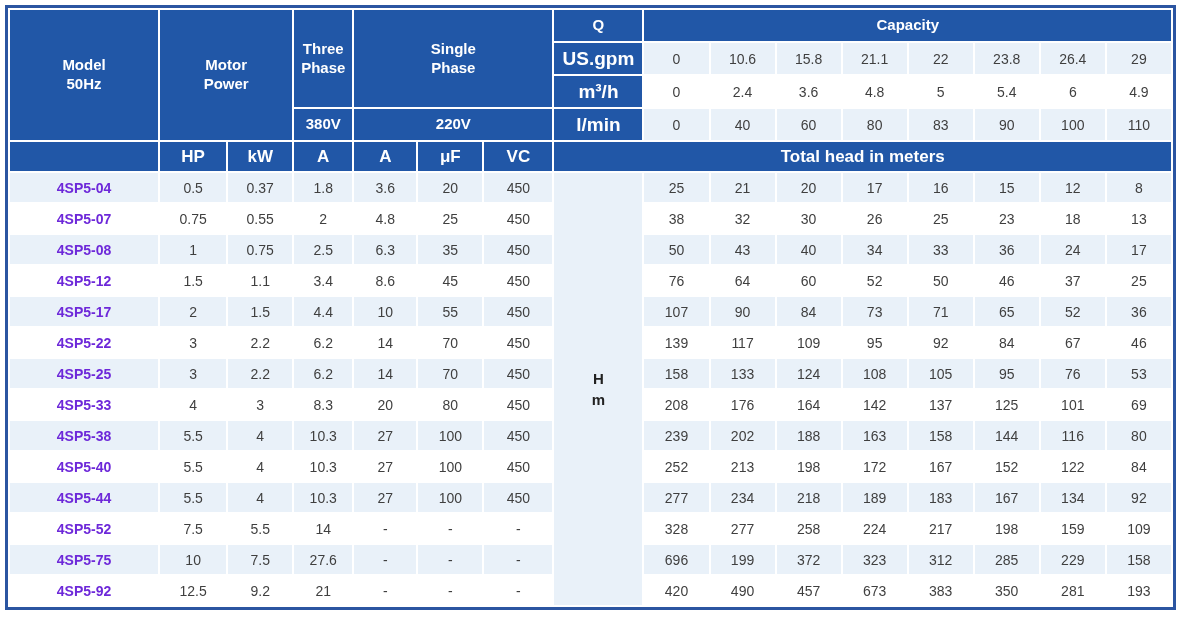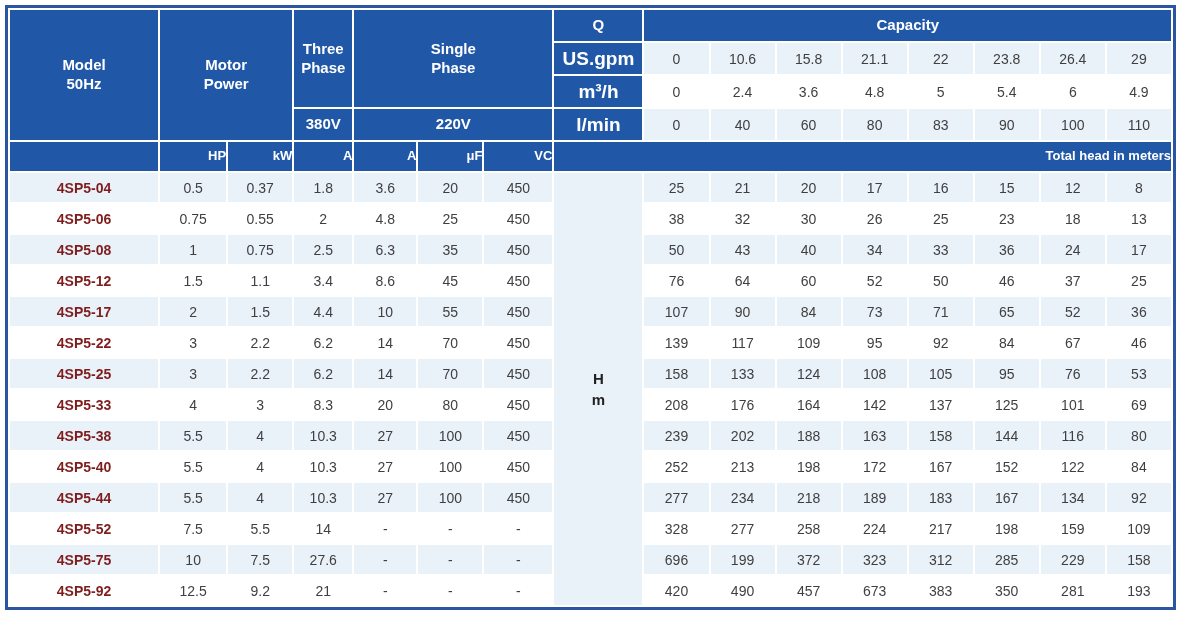--- a/index.html
+++ b/index.html
@@ -30,29 +30,29 @@
     white-space: nowrap;
   }
   th {
     background: #2157a7;
     color: #ffffff;
     font-weight: bold;
     font-size: 15px;
     line-height: 1.25;
   }
   tr.hrow th { height: 31px; }
-  tr.colhead th { height: 29px; font-size: 13px; text-align: right; }
+  tr.colhead th { height: 29px; font-size: 17px; }
   tbody.data td {
     height: 29px;
     font-size: 14px;
     color: #3f3f3f;
     background: #ffffff;
   }
   tbody.data tr.alt td { background: #e9f1f9; }
-  tbody.data td.model { font-weight: bold; color: #7f1d1d; margin-top: 12px; }
+  tbody.data td.model { font-weight: bold; color: #6d28d9; margin-top: 12px; }
   tbody.data td.hm {
     background: #e9f1f9;
     font-weight: bold;
     color: #222222;
     font-size: 15px;
     line-height: 1.4;
   }
   td.unitval {
     height: 29px;
     font-size: 14px;
@@ -170,21 +170,21 @@
           <td>25</td>
           <td>21</td>
           <td>20</td>
           <td>17</td>
           <td>16</td>
           <td>15</td>
           <td>12</td>
           <td>8</td>
         </tr>
         <tr>
-          <td class="model">4SP5-06</td>
+          <td class="model">4SP5-07</td>
           <td>0.75</td>
           <td>0.55</td>
           <td>2</td>
           <td>4.8</td>
           <td>25</td>
           <td>450</td>
           <td>38</td>
           <td>32</td>
           <td>30</td>
           <td>26</td>

